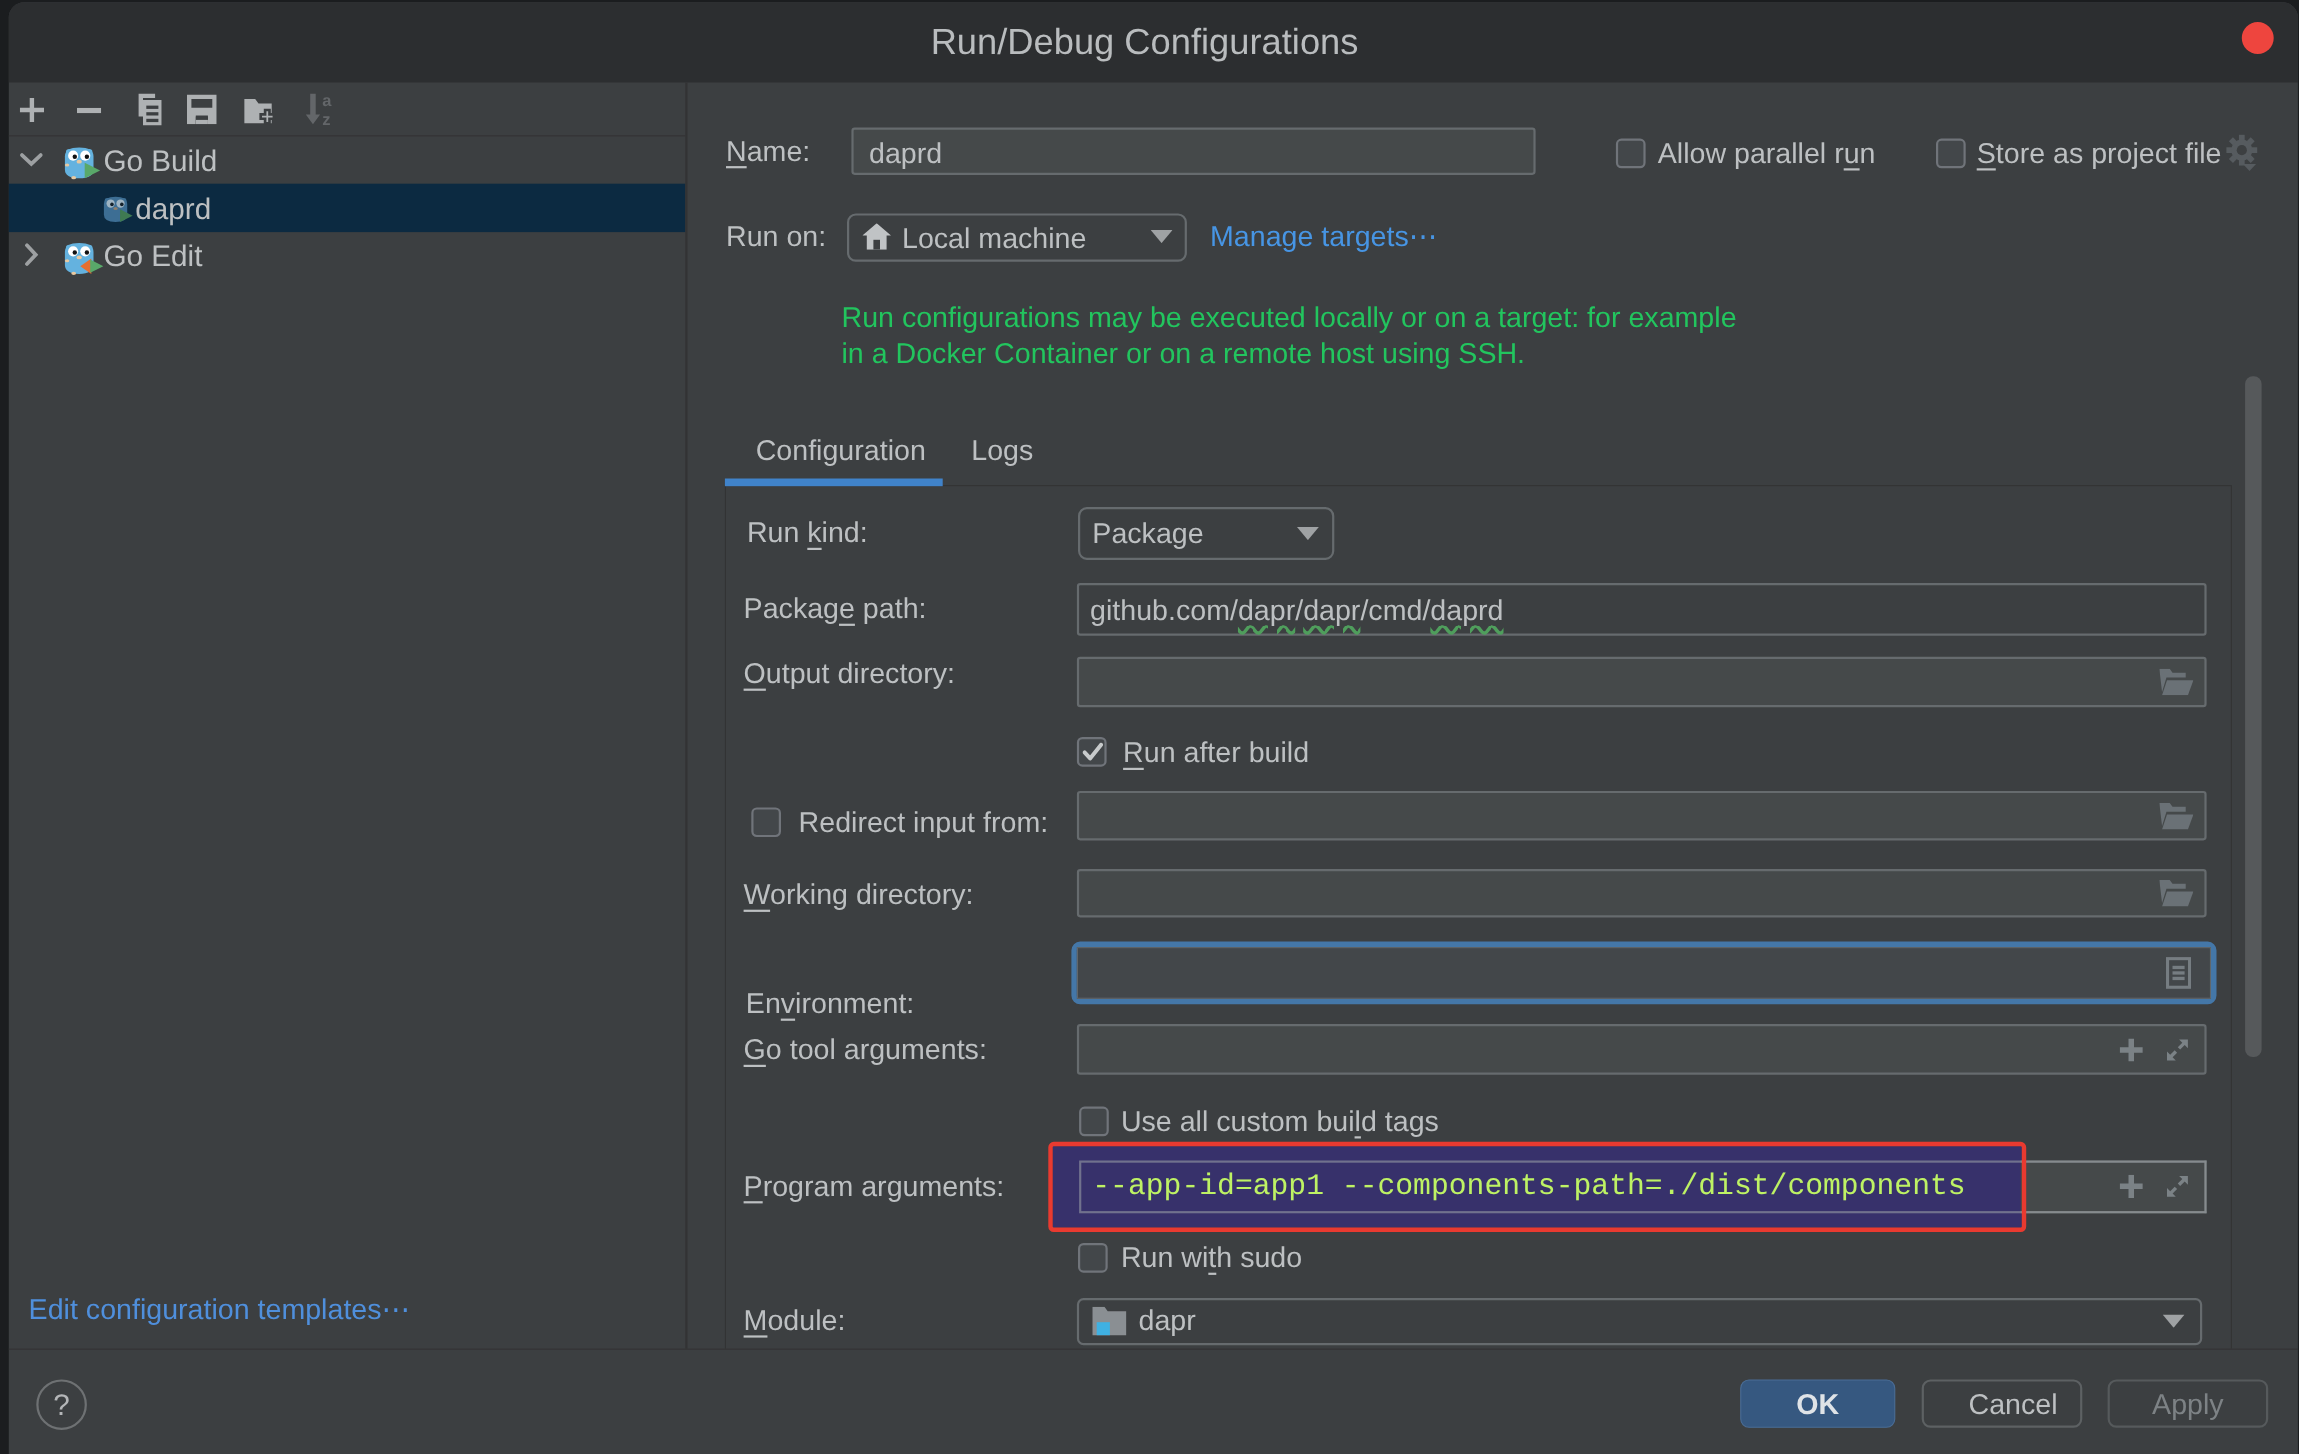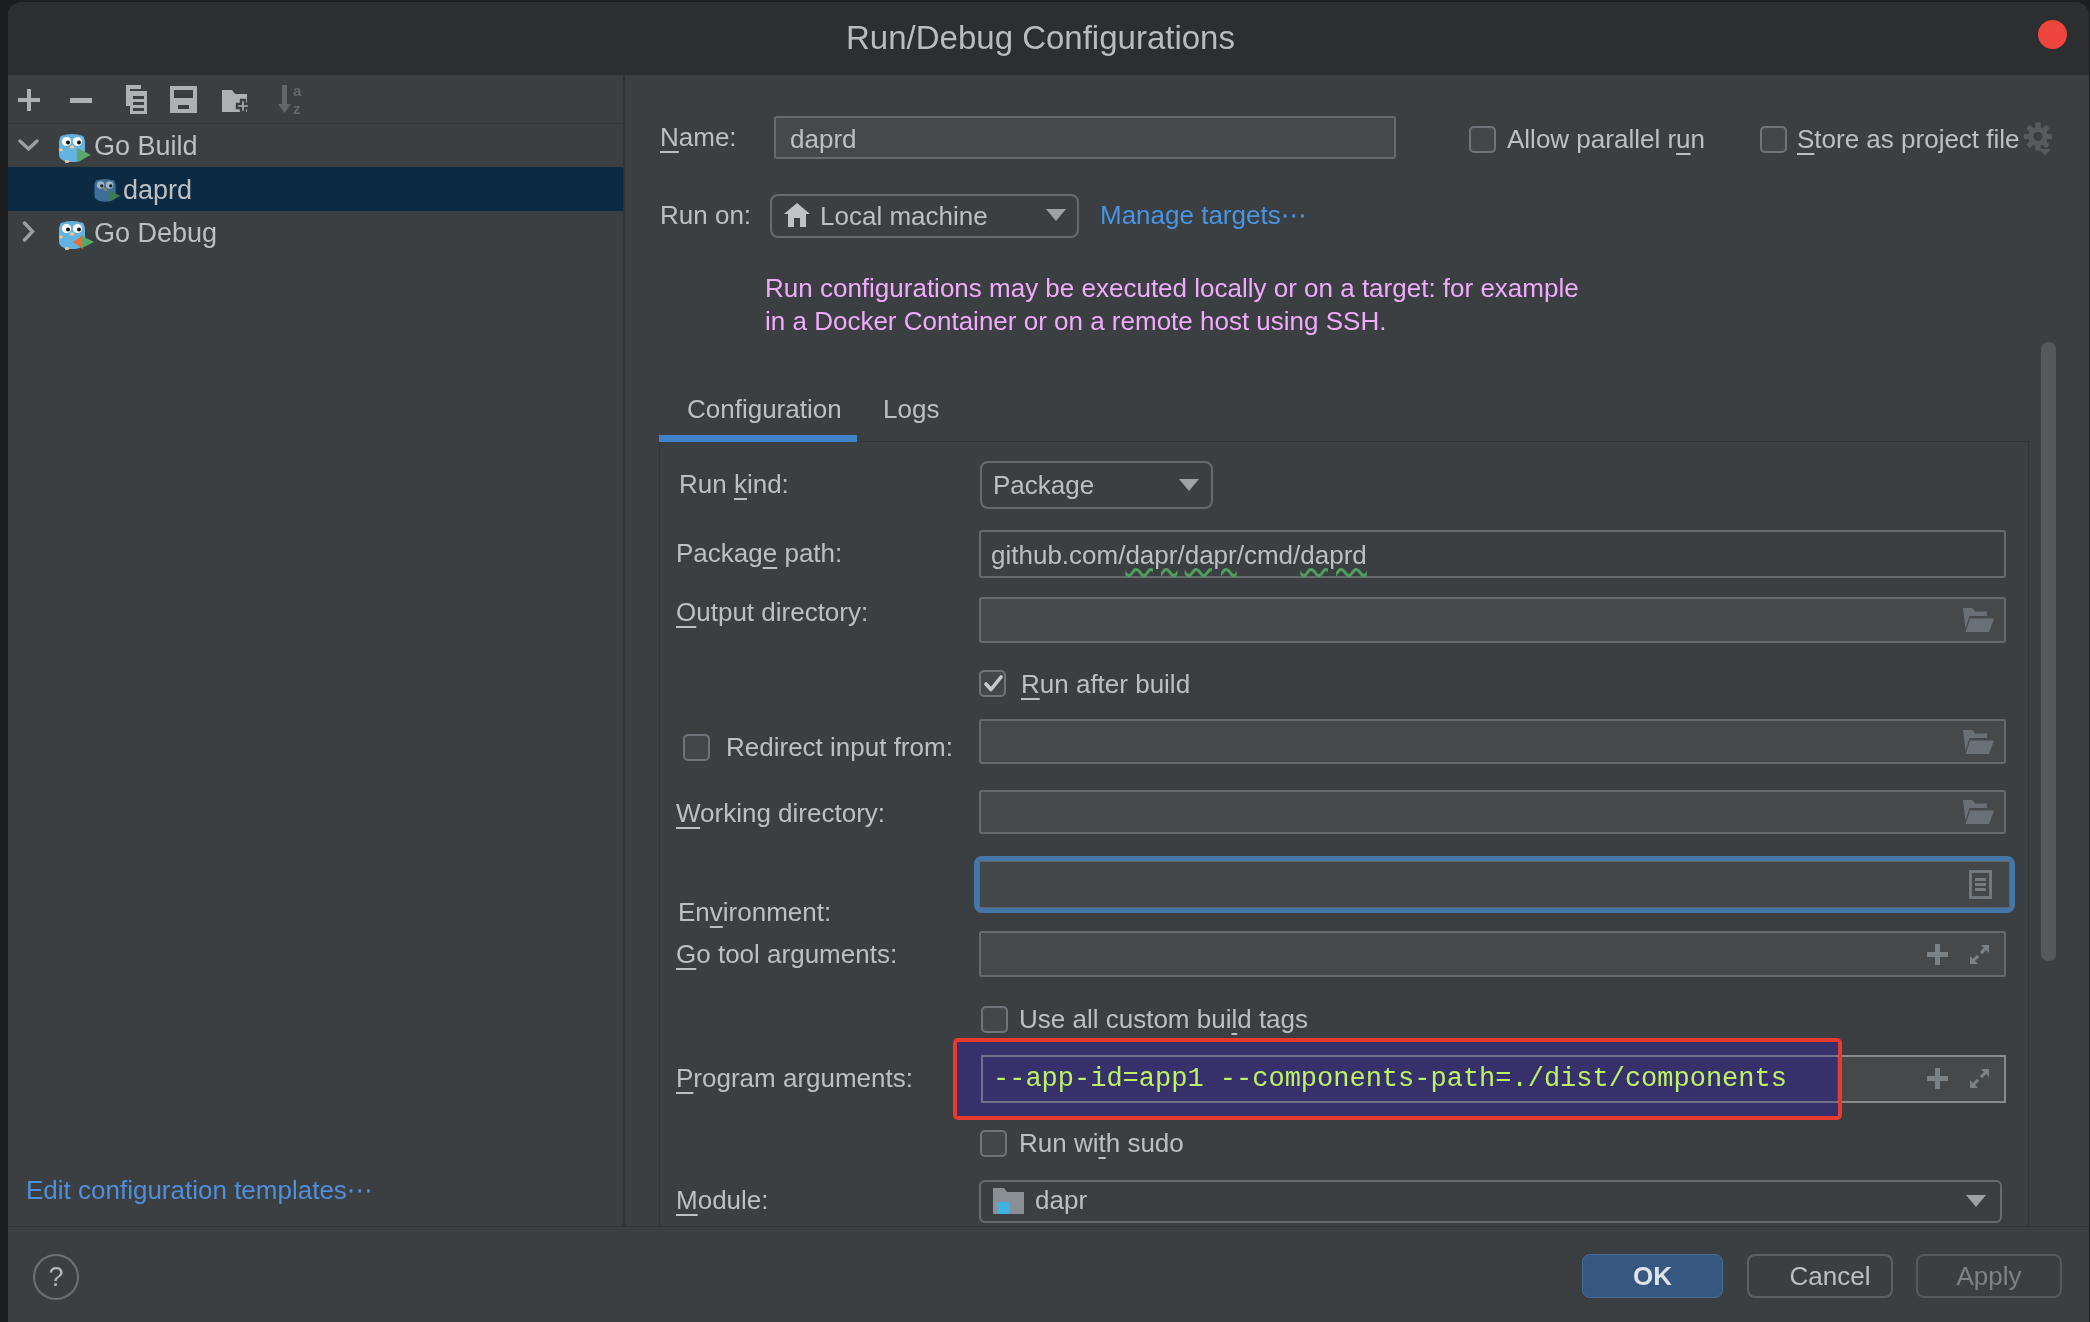--- a/index.html
+++ b/index.html
@@ -1,21 +1,21 @@
 <!DOCTYPE html>
 <html><head>
 <meta charset="utf-8">
 <style>
   * { margin:0; padding:0; box-sizing:border-box; }
   html,body { width:2090px; height:1322px; overflow:hidden; }
   body { background:#1b1d1f; font-family:"Liberation Sans", sans-serif; }
   #canvas { position:absolute; left:0; top:0; width:2090px; height:1322px; }
   .abs { position:absolute; }
   .lbl { position:absolute; color:#bdc0c2; font-size:26px; white-space:nowrap; }
-  .dim { color:#f0abfc; }
+  .dim { color:#22c55e; }
   .link { color:#4795e4; }
   u { text-decoration:underline; text-underline-offset:5px; text-decoration-thickness:2px; }
   .field { position:absolute; background:#45494a; border:2px solid #666b6e; border-radius:3px; }
   .combo { position:absolute; background:#3c3f41; border:2px solid #666b6e; border-radius:8px; }
   .cb { position:absolute; width:27px; height:27px; background:#43474a; border:2px solid #70747a; border-radius:5px; }
   .sep { position:absolute; background:#323334; }
   svg { display:block; }
   .wavy { text-decoration:underline; text-decoration-style:wavy; text-decoration-color:#4f9e5c;
           text-decoration-thickness:2.5px; text-underline-offset:4px; }
 </style>
@@ -114,21 +114,21 @@
       <circle cx="23" cy="14.5" r="2" fill="#111111"></circle>
       <ellipse cx="16" cy="19" rx="2.4" ry="1.7" fill="#e7c9a1"></ellipse>
       <ellipse cx="5" cy="22" rx="2" ry="1.4" fill="#e7c9a1"></ellipse>
       <ellipse cx="11" cy="33.5" rx="2.2" ry="1.5" fill="#e7c9a1"></ellipse>
       <path d="M27 20 L17 27 L27 34 z" fill="#e66f31"></path>
       <path d="M26 21 L38 27 L26 33 z" fill="#59a869"></path>
     </g>
   </svg>
   <div class="lbl" style="left:94px;top:131px;font-size:27px;">Go Build</div>
   <div class="lbl" style="left:123px;top:175px;font-size:27px;">daprd</div>
-  <div class="lbl" style="left:94px;top:218px;font-size:27px;">Go Debug</div>
+  <div class="lbl" style="left:94px;top:218px;font-size:27px;">Go Edit</div>
 
   <div class="sep" style="left:623px;top:75px;width:2px;height:1151px;"></div>
 
   <div class="lbl" style="left:660px;top:122px;"><u>N</u>ame:</div>
   <div class="field" style="left:774px;top:116px;width:622px;height:43px;"></div>
   <div class="lbl" style="left:790px;top:124px;">daprd</div>
   <div class="cb" style="left:1469px;top:126px;"></div>
   <div class="lbl" style="left:1507px;top:124px;">Allow parallel r<u>u</u>n</div>
   <div class="cb" style="left:1760px;top:126px;"></div>
   <div class="lbl" style="left:1797px;top:124px;"><u>S</u>tore as project file</div>

